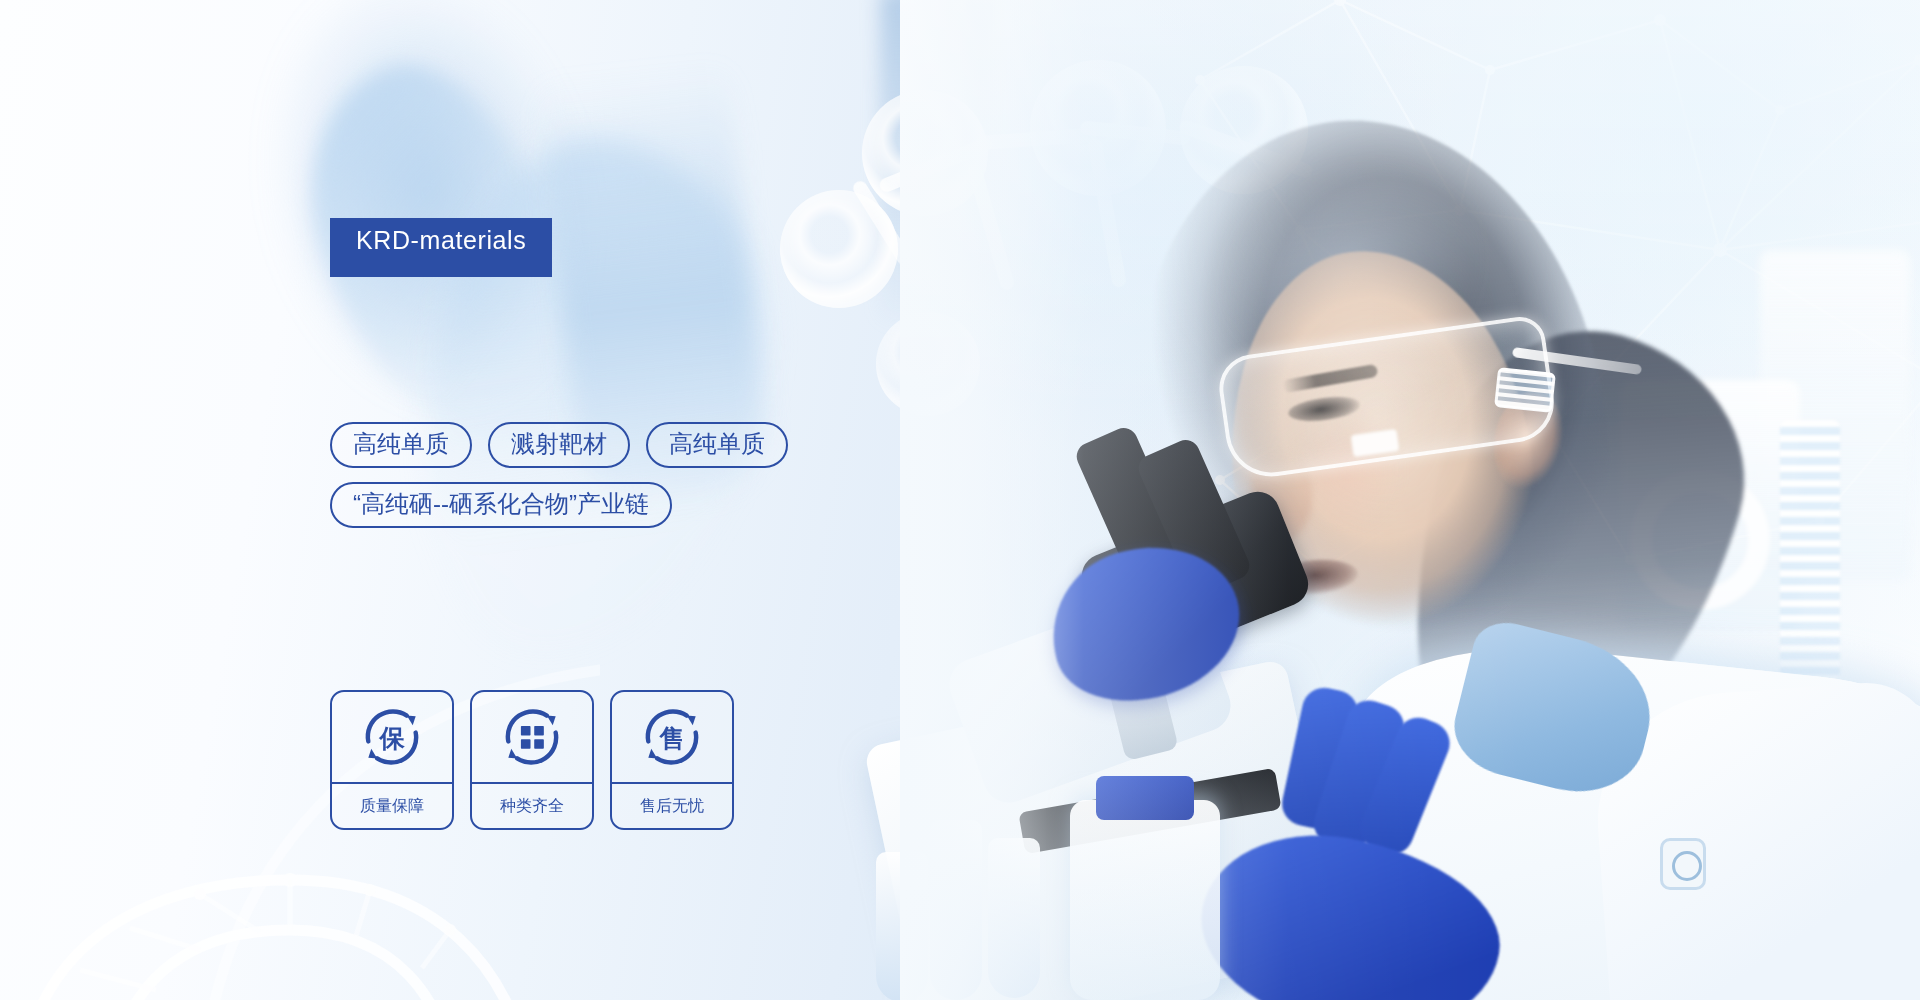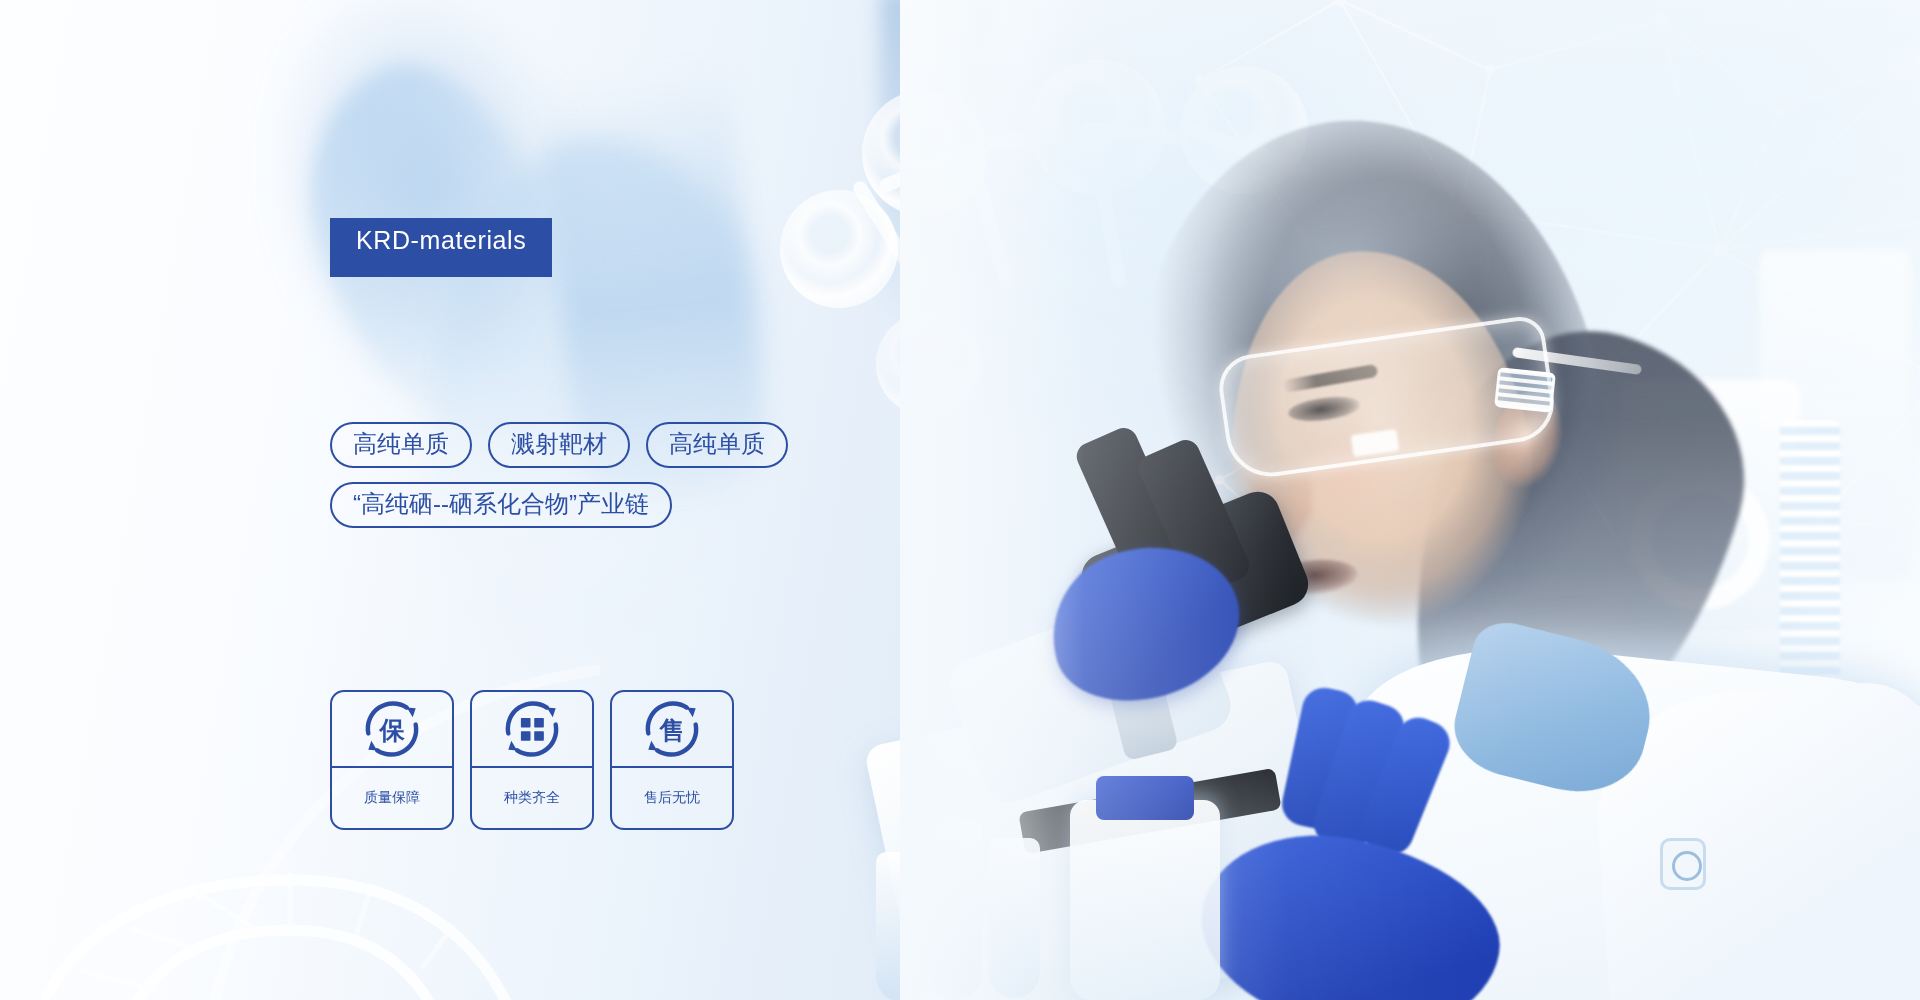--- a/index.html
+++ b/index.html
@@ -338,22 +338,22 @@
     display:flex; flex-direction:column; align-items:stretch;
     background:rgba(255,255,255,.14);
     overflow:hidden;
   }
   .feature-icon{
     flex:1; display:flex; align-items:center; justify-content:center;
     border-bottom:2px solid #2c4ea5;
   }
   .feature-icon svg{ width:74px; height:74px; display:block; }
   .feature-label{
-    height:60px; display:flex; align-items:center; justify-content:center;
-    color:#2c4ea5; font-size:14px; white-space:nowrap;
+    height:44px; display:flex; align-items:center; justify-content:center;
+    color:#2c4ea5; font-size:16px; white-space:nowrap;
   }
   .gl-char{ font-size:34px; font-weight:bold; fill:#2c4ea5; font-family:"DejaVu Sans",sans-serif; }
 </style>
 </head>
 <body>
 
 <div class="banner">
 
   <div class="wash">
 

